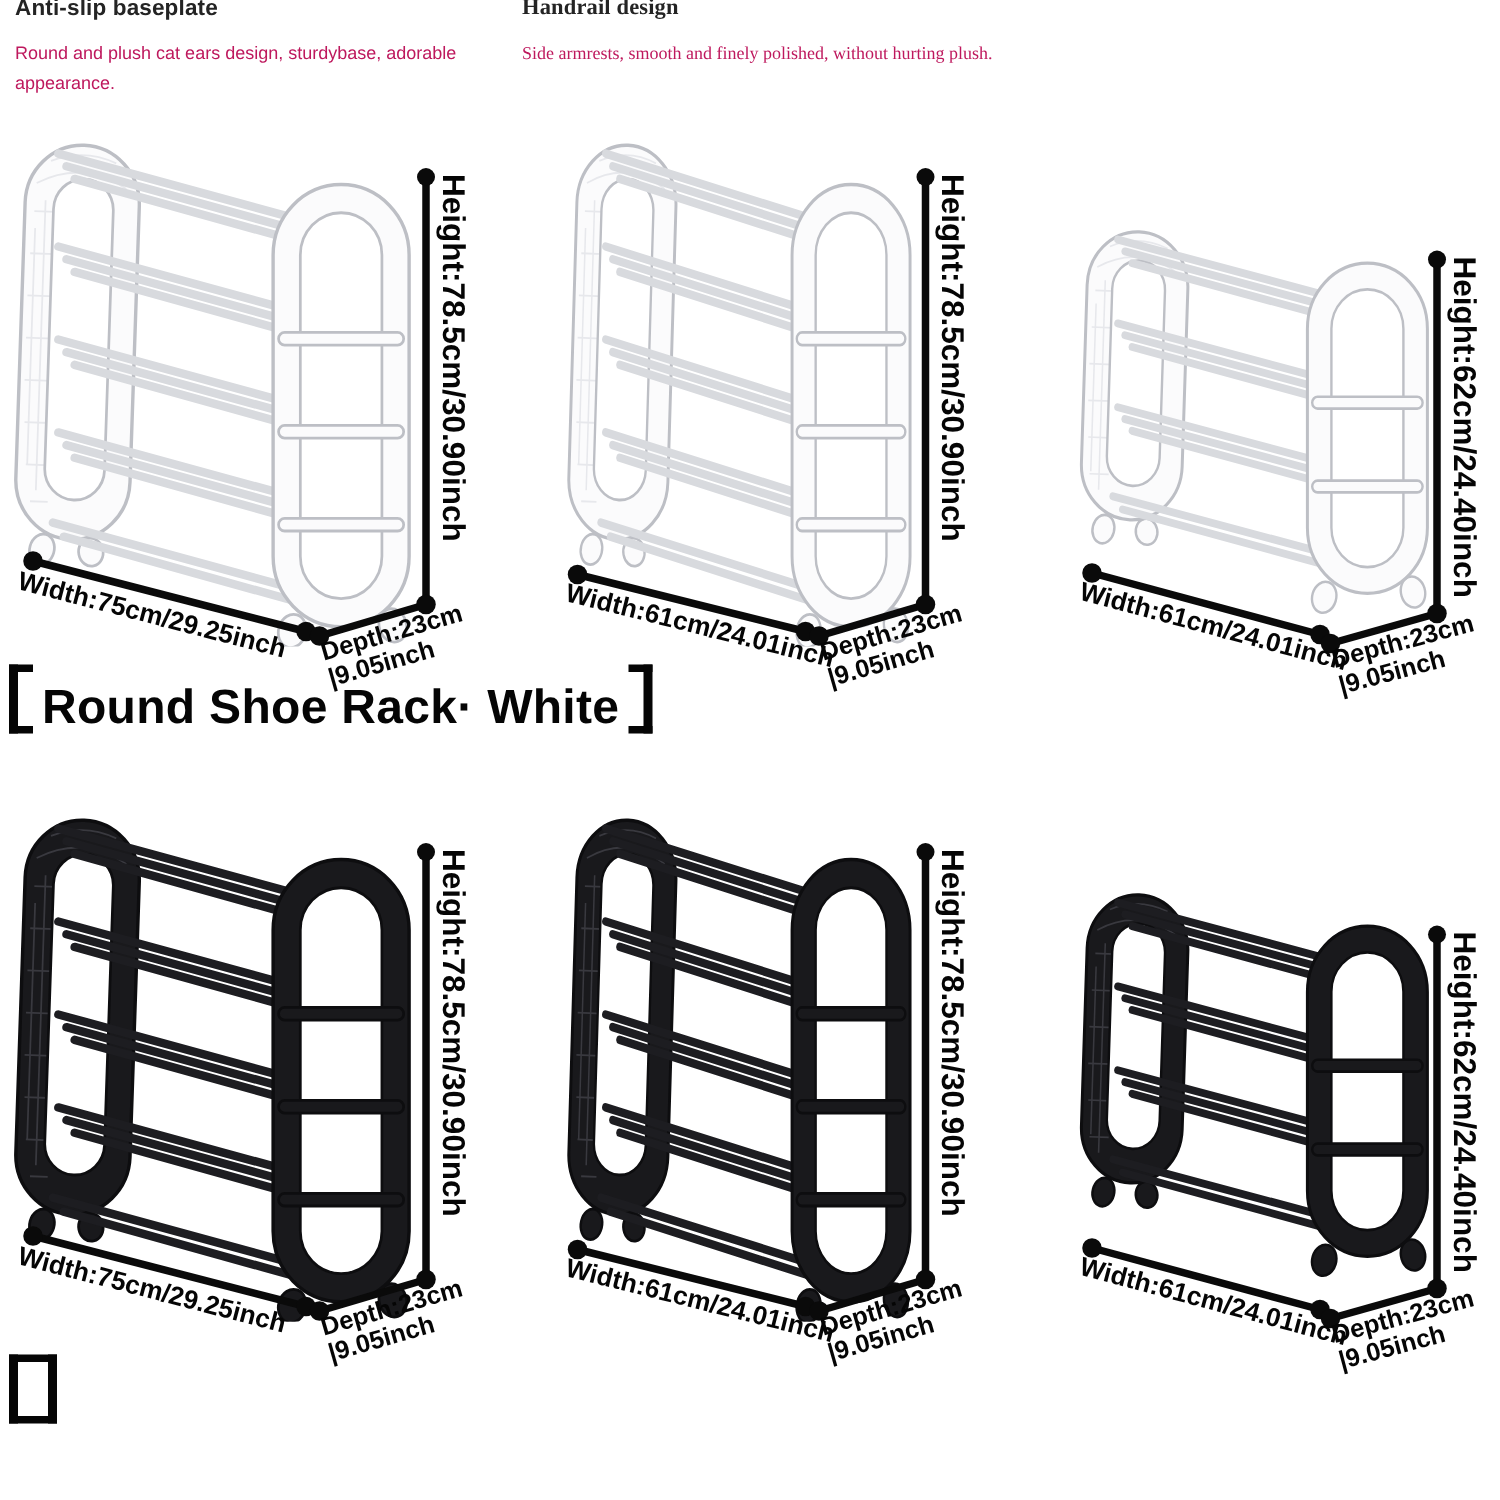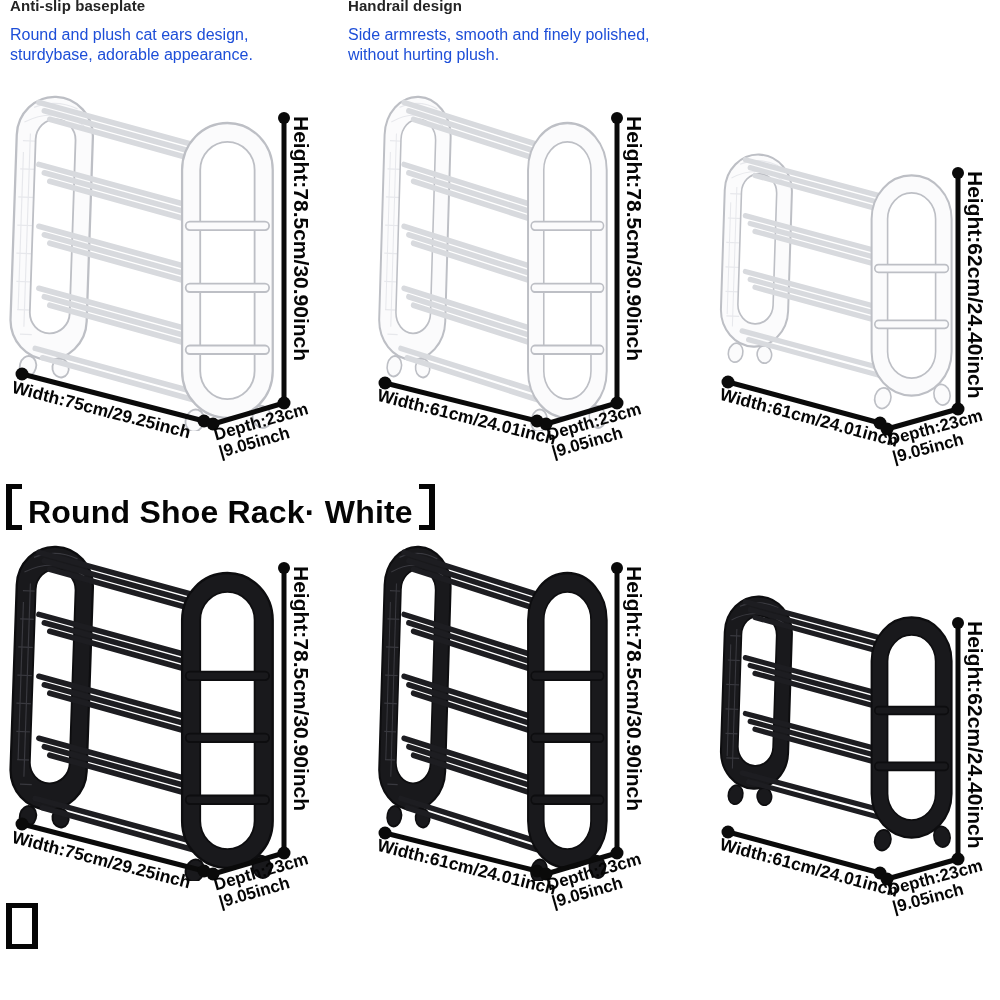--- a/index.html
+++ b/index.html
@@ -2,24 +2,24 @@
 <html><head>
 <meta charset="utf-8">
 <style>
   html,body{margin:0;padding:0;background:#ffffff;}
   .page{position:relative;width:1000px;height:1000px;background:#ffffff;overflow:hidden;
         font-family:"Liberation Sans",sans-serif;color:#1f1f1f;}
 
   
   .feature{position:absolute;top:0;}
   .feature.f0{left:10px;width:318px;}
-  .feature.f1{left:348px;width:318px;}
+  .feature.f1{left:348px;width:318px;font-family:Liberation Serif, serif;}
   .feature.f2{left:685px;width:306px;}
   .feature .ft{margin:0;margin-top:-3px;font-size:15px;font-weight:600;color:#242424;letter-spacing:.1px;}
-  .feature .fd{margin:11px 0 0;font-size:16px;line-height:20px;color:#1d4ed8;}
+  .feature .fd{margin:11px 0 0;font-size:12px;line-height:20px;color:#be185d;}
 
   
   .card{position:absolute;width:333px;height:377px;}
   .card svg.scene{position:absolute;left:0;top:0;}
 
   
   .rackwhite{--ring-fill:#fbfbfc;--ring-stroke:#bdbfc5;--tube:#d8dade;--mesh:#e7e8ec;--hole:#ffffff;}
   .rackblack{--ring-fill:#19191c;--ring-stroke:#0d0d0f;--tube:#1d1d21;--mesh:#39393f;--hole:#ffffff;}
 
   
@@ -220,21 +220,21 @@
       <use href="#dimsC" x="0" y="0" width="333" height="377"></use>
     </svg>
     <div class="dim dim-h">Height:62cm/24.40inch</div>
     <div class="dim dim-w">Width:61cm/24.01inch</div>
     <div class="dim dim-d">
       <span>Depth:23cm</span>
       <span>|9.05inch</span>
     </div>
   </div>
 
-  <div class="section-title" style="top:484px;">
+  <div class="section-title" style="top:443px;">
     <span class="bracket l"></span><span class="st-text">Round Shoe Rack· White</span><span class="bracket r"></span>
   </div>
 
   <div class="card cardA rackblack" style="left:0;top:535px;">
     <svg class="scene" width="333" height="377" viewBox="0 0 333 377">
       <use href="#rack4" x="8" y="8" width="272" height="338"></use>
       <use href="#dimsA" x="0" y="0" width="333" height="377"></use>
     </svg>
     <div class="dim dim-h">Height:78.5cm/30.90inch</div>
     <div class="dim dim-w">Width:75cm/29.25inch</div>

